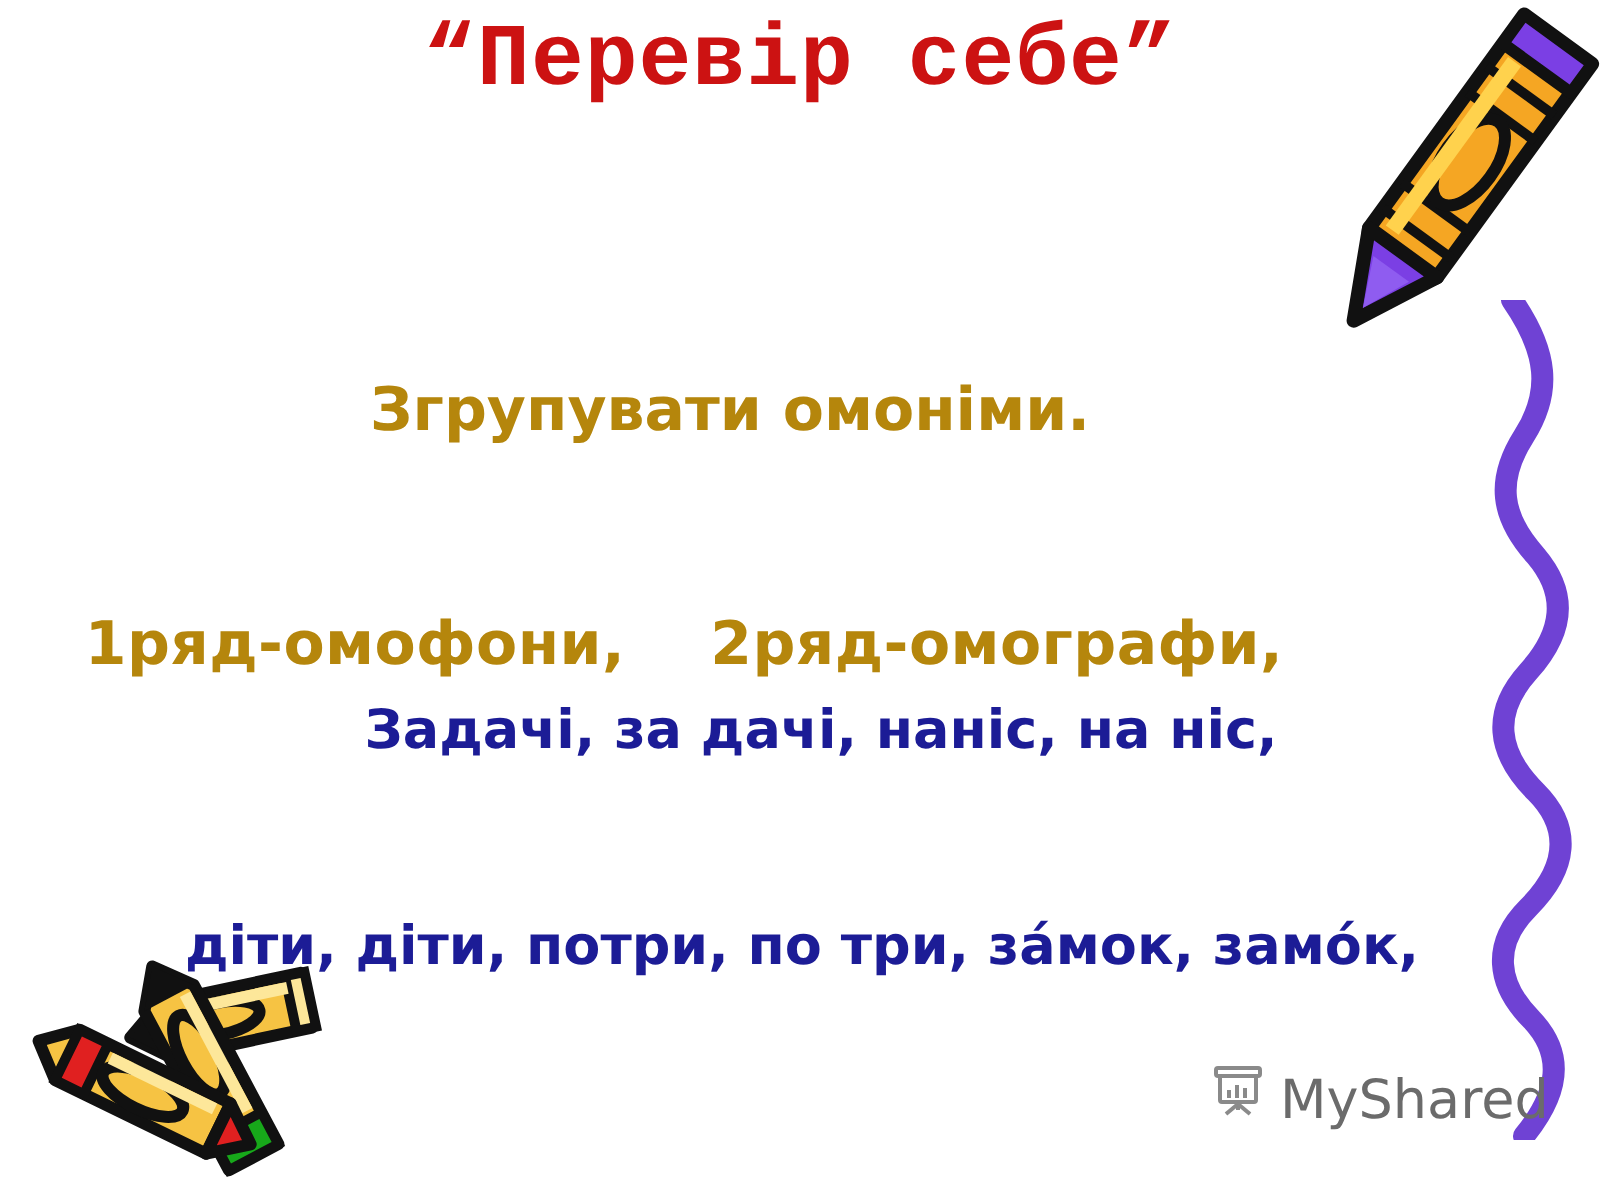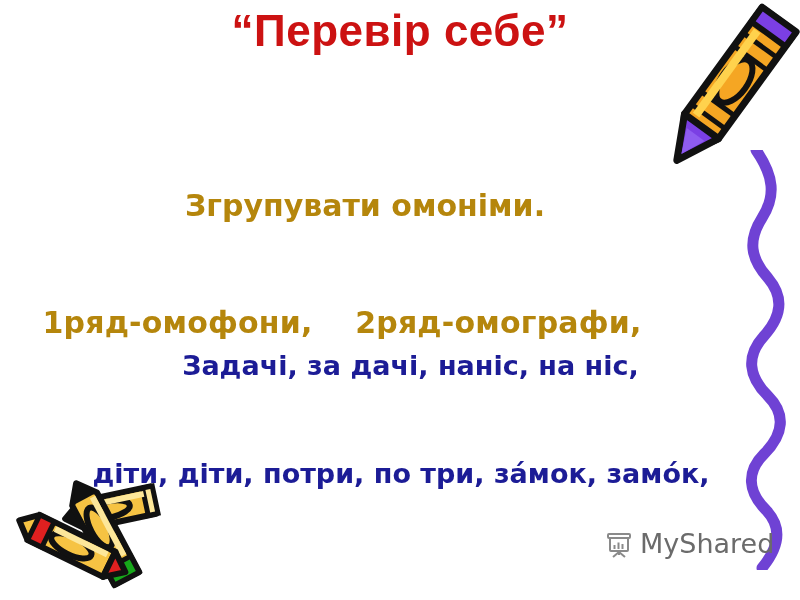--- a/index.html
+++ b/index.html
@@ -22,21 +22,21 @@
   }
 
   
   #title {
     position: absolute;
     left: 0;
     top: 8px;
     width: 800px;
     text-align: center;
     color: #cc1212;
-    font-family: Liberation Sans, sans-serif;
+    font-family: Liberation Mono, monospace;
     font-weight: bold;
     font-size: 44px;
     letter-spacing: 0.5px;
     line-height: 1.05;
     white-space: pre;
   }
 
   
   #task-block {
     position: absolute;
@@ -82,21 +82,21 @@
   #crayon-top-right { left: 640px; top: -6px; }
   #squiggle-right   { left: 722px; top: 150px; }
   #crayons-bottom-left { left: 6px; top: 460px; }
 
   
   #watermark {
     position: absolute;
     left: 604px;
     top: 530px;
     display: flex;
-    align-items: flex-start;
+    align-items: flex-end;
     gap: 6px;
   }
   #watermark .wm-text {
     font-family: "DejaVu Sans", sans-serif;
     font-size: 27px;
     color: #6b6b6b;
     letter-spacing: 0px;
     line-height: 1;
   }
 </style>

